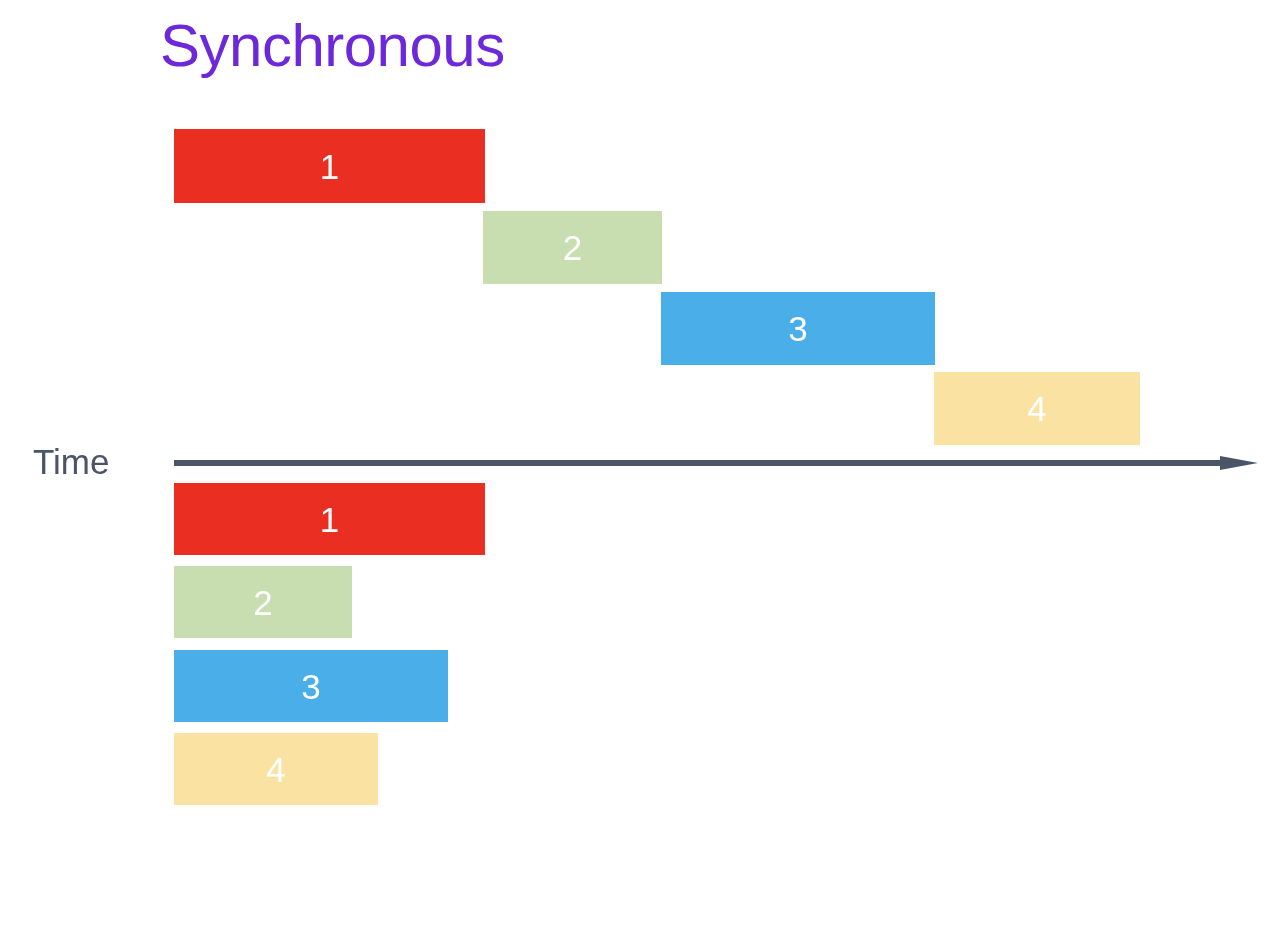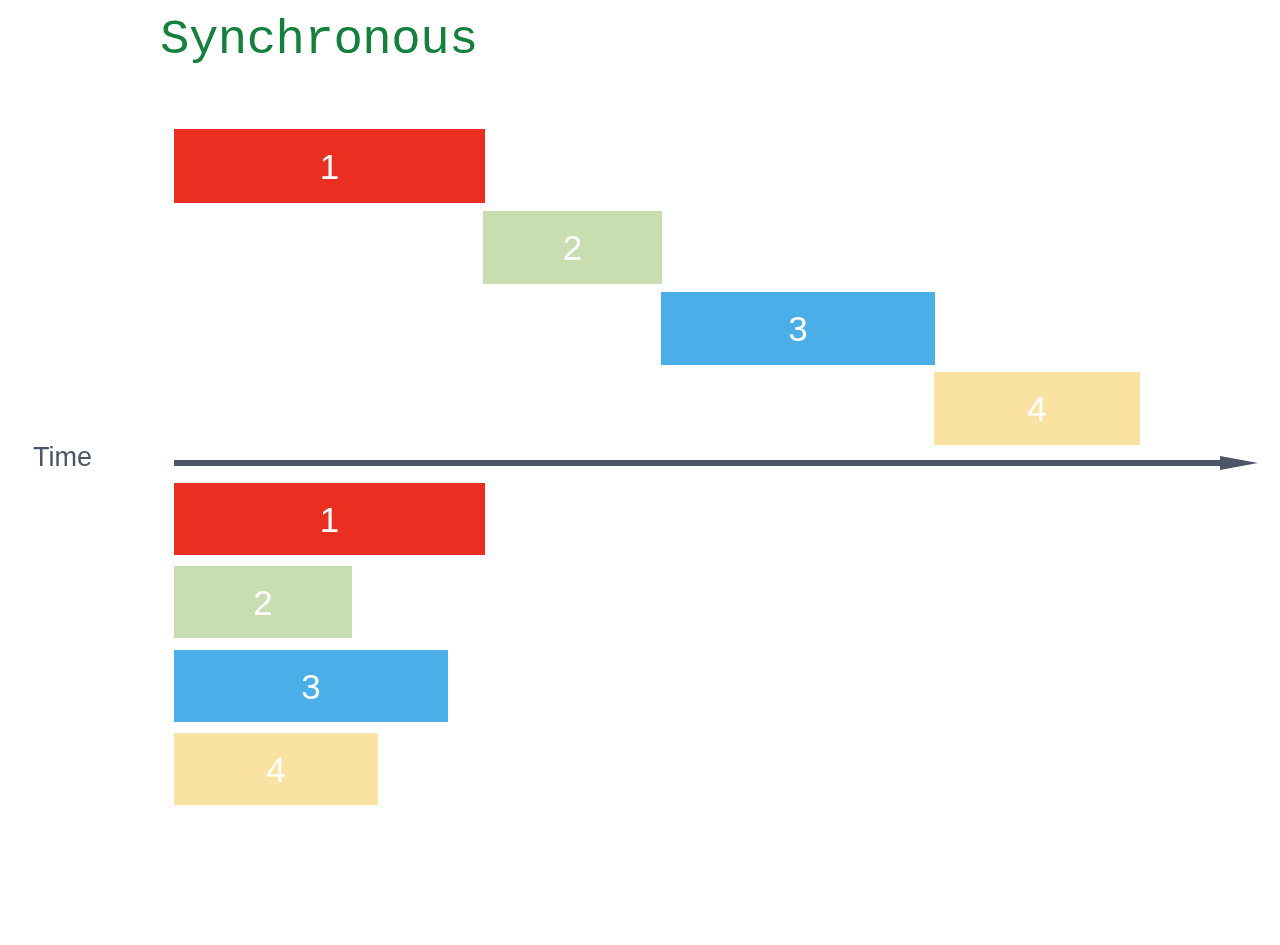--- a/index.html
+++ b/index.html
@@ -12,24 +12,24 @@
   }
   #canvas {
     position: relative;
     width: 1280px;
     height: 945px;
     background: #ffffff;
     overflow: hidden;
   }
   .section-title {
     position: absolute;
-    font-family: Liberation Mono, monospace;
-    font-size: 49px;
+    font-family: Liberation Sans, sans-serif;
+    font-size: 60px;
     font-weight: 400;
-    color: #15803d;
+    color: #6d28d9;
     letter-spacing: -0.5px;
     white-space: nowrap;
     line-height: 1;
   }
   #title-sync  { left: 160px; top: 16px; }
   #title-async { left: 176px; top: 838px; }
 
   .bar {
     position: absolute;
     display: flex;
@@ -70,21 +70,21 @@
     height: 0;
     border-top: 7px solid transparent;
     border-bottom: 7px solid transparent;
     border-left: 38px solid #4a5568;
   }
   #time-label {
     position: absolute;
     left: 33px;
     top: 444px;
     font-family: "Liberation Sans", sans-serif;
-    font-size: 27px;
+    font-size: 35px;
     font-weight: 400;
     color: #4a5568;
     line-height: 1;
     white-space: nowrap;
   }
 </style>
 </head>
 <body>
 
 <div id="canvas">

